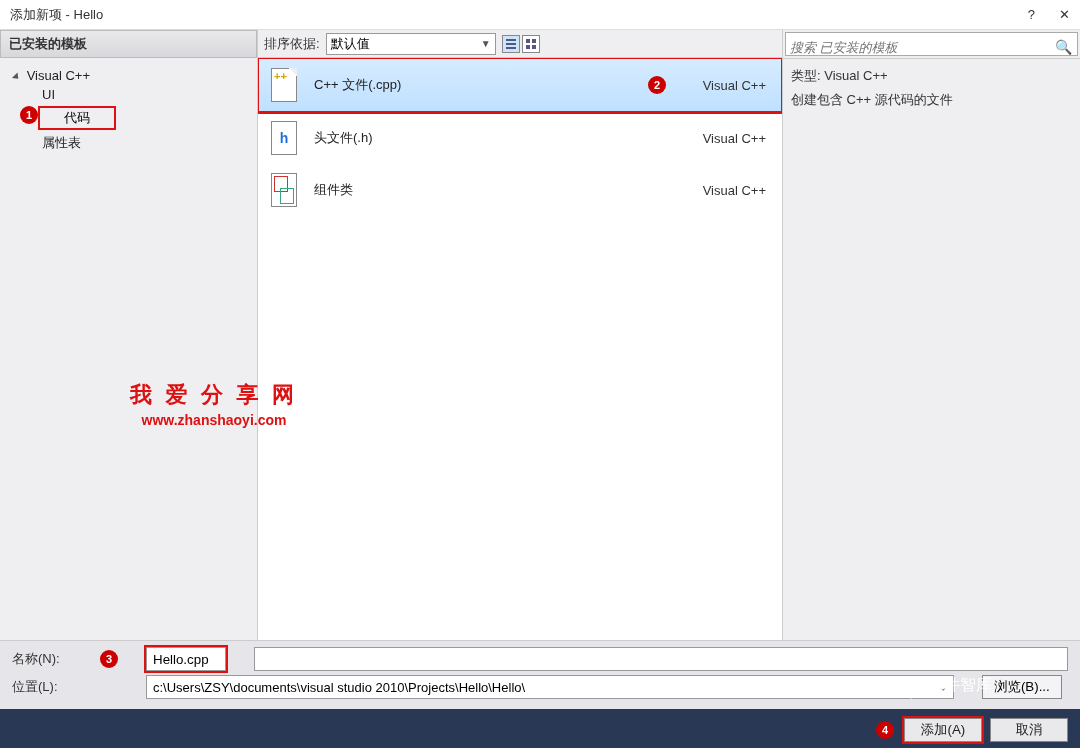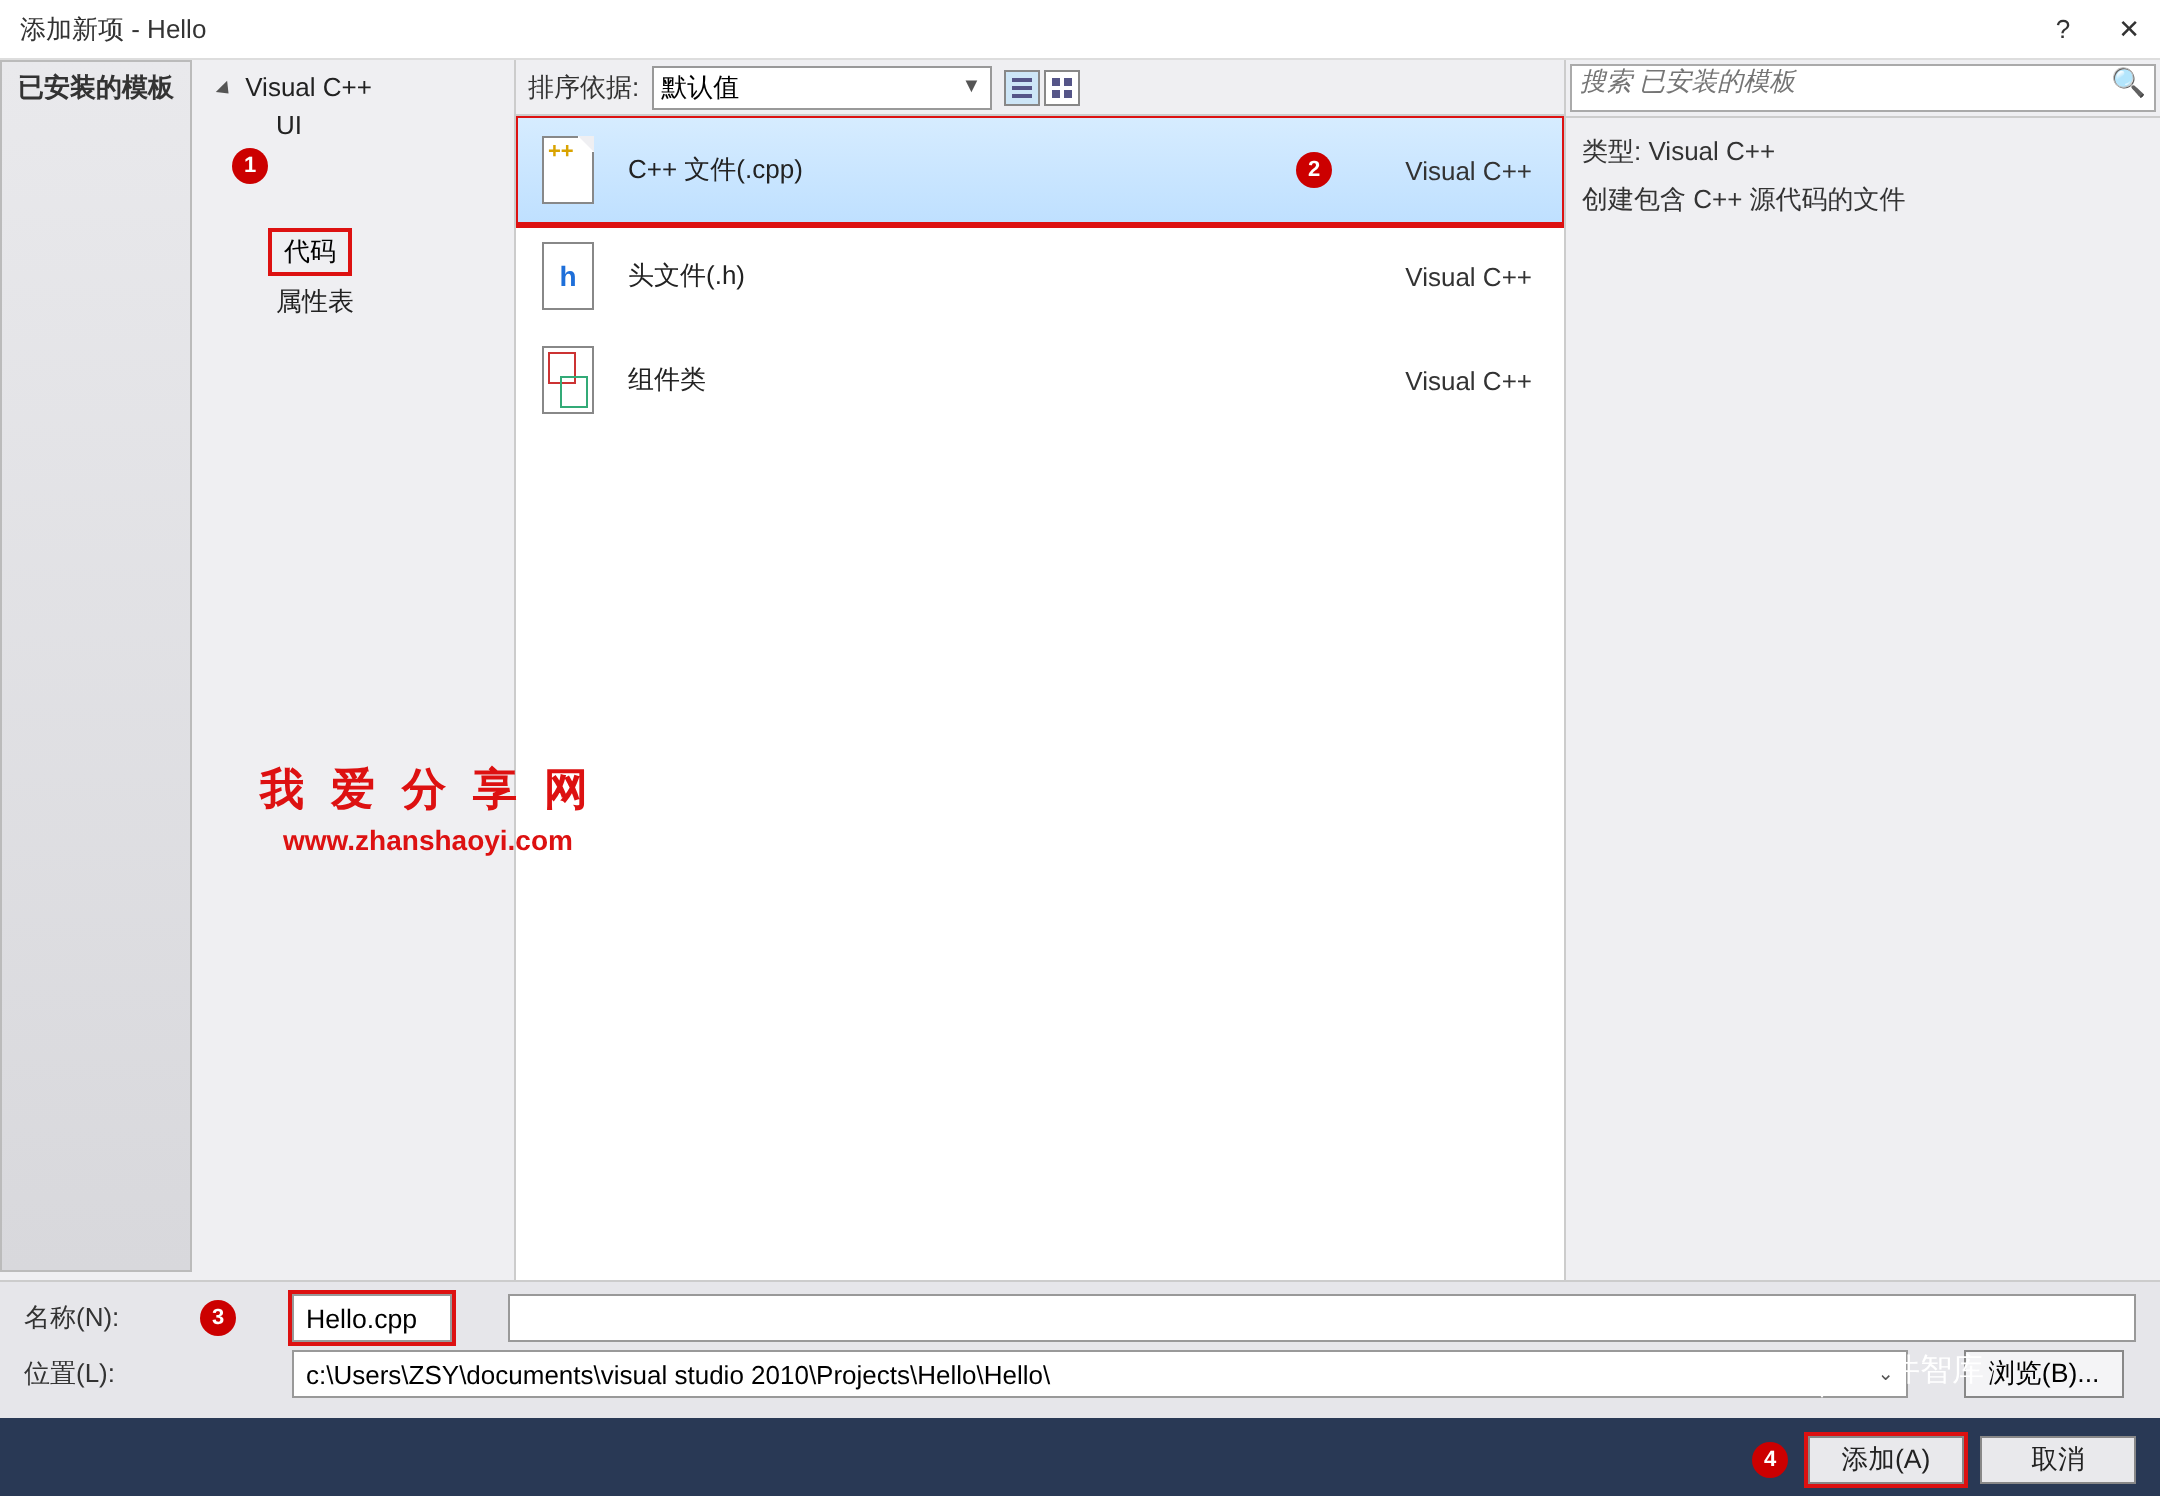--- a/index.html
+++ b/index.html
@@ -5,27 +5,27 @@
 * { box-sizing: border-box; margin: 0; padding: 0; font-family: "Microsoft YaHei", "Segoe UI", sans-serif; }
 body { width: 1080px; height: 748px; background: #fff; overflow: hidden; position: relative; font-size: 13px; }
 
 .titlebar { height: 30px; background: #fff; display: flex; align-items: center; padding: 0 10px; border-bottom: 1px solid #ddd; }
 .titlebar-title { flex: 1; color: #333; }
 .titlebar-buttons { display: flex; gap: 24px; color: #333; }
 .titlebar-btn { cursor: default; }
 
 .main { display: flex; height: 610px; background: #efeff2; }
 
-.left-panel { width: 257px; display: flex; }
+.left-panel { width: 257px; display: flex; flex-direction: column; }
 .left-header { background: linear-gradient(#e9e9ec,#d8d8dc); border: 1px solid #bbb; padding: 4px 8px; font-weight: bold; color: #333; margin-bottom: 4px; }
 .tree { padding: 4px 8px; }
 .tree-item { padding: 2px 2px 2px 6px; color: #222; position: relative; }
 .tree-item .caret { display:inline-block; width:0;height:0;border-left:5px solid #555;border-top:4px solid transparent;border-bottom:4px solid transparent; transform: rotate(45deg); margin-right:4px; vertical-align: middle;}
 .tree-child { padding-left: 34px; }
-.tree-child.sel-red { border: 2px solid #d11; padding: 1px 6px; display: inline-block; margin-left: 30px; margin-top: 40px; }
+.tree-child.sel-red { border: 2px solid #d11; padding: 1px 24px; display: inline-block; margin-left: 30px; }
 .badge { position:absolute; width:18px; height:18px; background:#c00; border-radius:50%; color:#fff; font-size:11px; display:flex;align-items:center;justify-content:center; font-weight:bold;}
 
 .center-panel { width: 526px; display: flex; flex-direction: column; border-left: 1px solid #ccc; border-right: 1px solid #ccc; }
 .toolbar { height: 28px; display:flex; align-items:center; padding: 2px 6px; gap:6px; background:#efeff2; border-bottom:1px solid #ccc; }
 .toolbar-label { color:#333; }
 .sort-select { flex:0 0 170px; height:22px; border:1px solid #999; background:#fff; padding:0 4px; display:flex; align-items:center; justify-content:space-between; }
 .sort-select .chev { font-size:10px; color:#555; }
 .view-icons { display:flex; gap:2px; }
 .view-icon { width:18px; height:18px; border:1px solid #888; background:#fff; display:flex;align-items:center;justify-content:center; }
 .view-icon.sel { background:#cde6f7; }
@@ -45,21 +45,21 @@
 .file-icon-cpp { width:26px;height:34px;background:#fff;border:1px solid #888;position:relative; }
 .file-icon-cpp::before { content:"++"; position:absolute; top:1px; left:2px; font-size:11px; color:#d9a300; font-weight:bold;}
 .file-icon-cpp::after { content:""; position:absolute; right:-1px; top:-1px; width:0;height:0;border-left:8px solid #fff; border-top:8px solid #efeff2;}
 .file-icon-h { width:26px;height:34px;background:#fff;border:1px solid #888;display:flex;align-items:center;justify-content:center;color:#1e6fd9;font-weight:bold;font-size:14px;}
 .file-icon-comp { width:26px;height:34px;background:#fff;border:1px solid #888;position:relative;}
 .file-icon-comp::before{content:"";position:absolute;left:2px;top:2px;width:12px;height:14px;border:1px solid #c33;}
 .file-icon-comp::after{content:"";position:absolute;right:2px;bottom:2px;width:12px;height:14px;border:1px solid #3a7;}
 
 .right-panel { width: 297px; display:flex; flex-direction:column; }
 .search-row { padding:2px; border-bottom:1px solid #ccc; }
-.search-box { height:24px; border:1px solid #aaa; background:#fff; display:flex; align-items:flex-start; padding:0 4px; }
+.search-box { height:24px; border:1px solid #aaa; background:#fff; display:flex; align-items:flex-end; padding:0 4px; }
 .search-input { flex:1; border:none; outline:none; font-style:italic; color:#888; font-size:13px; }
 .search-icon { color:#c9a300; font-size:14px; }
 .details { padding: 8px; color:#333; }
 .details .type-line { margin-bottom: 6px; }
 
 .watermark { position:absolute; left:130px; top:380px; text-align:center; pointer-events:none; }
 .watermark .line1 { color:#d11; font-size:22px; font-weight:bold; letter-spacing:4px; font-family:"SimHei","Microsoft YaHei"; }
 .watermark .line2 { color:#d11; font-size:14px; font-weight:bold; margin-top:2px; }
 
 .bottom { background:#e6e6ea; border-top:1px solid #ccc; padding:6px 12px 6px 12px; }

